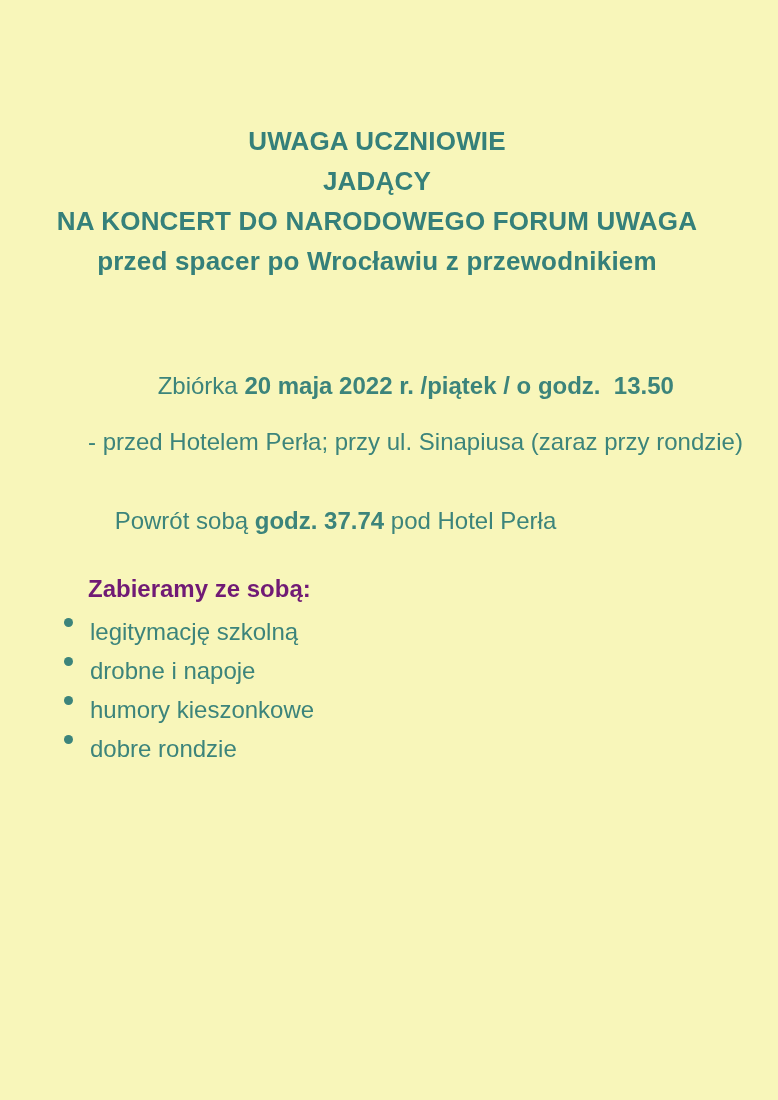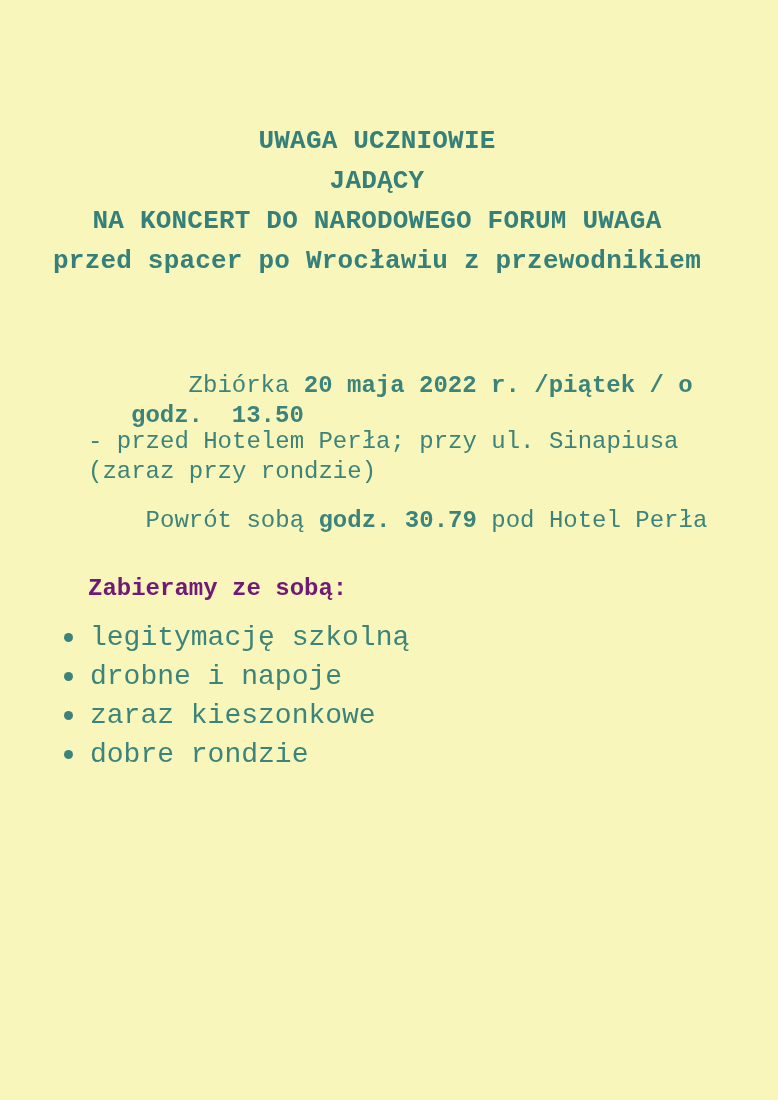--- a/index.html
+++ b/index.html
@@ -9,21 +9,21 @@
   body {
     width: 778px;
     height: 1100px;
     background: #f8f6ba;
     overflow: hidden;
   }
   .page {
     position: relative;
     width: 754px;
     height: 1100px;
-    font-family: Liberation Mono, monospace;
+    font-family: Liberation Sans, sans-serif;
     color: #3c847b;
     background: #f8f6ba;
   }
   .header {
     position: absolute;
     top: 121px;
     left: 0;
     width: 100%;
     text-align: center;
     font-weight: bold;
@@ -52,23 +52,22 @@
   .bullet-list {
     position: absolute;
     top: 618px;
     left: 64px;
     margin: 0;
     padding: 0;
     list-style: none;
   }
   .bullet-list li {
     display: flex;
-    align-items: center;
     height: 39px;
-    font-size: 28px;
+    font-size: 24px;
   }
   .bullet-dot {
     width: 9px;
     height: 9px;
     border-radius: 50%;
     background: #3c847b;
     display: inline-block;
     margin-right: 17px;
     flex: 0 0 auto;
   }
@@ -85,37 +84,37 @@
     <div class="h-line">przed spacer po Wrocławiu z przewodnikiem</div>
   </div>
 
   <div class="line meeting-line">
     <span>Zbiórka </span><span class="bold">20 maja 2022 r. /piątek / o godz.  13.50</span>
   </div>
 
   <div class="line location-line">- przed Hotelem Perła; przy ul. Sinapiusa (zaraz przy rondzie)</div>
 
   <div class="line return-line">
-    <span>Powrót sobą </span><span class="bold">godz. 30.79</span><span> pod Hotel Perła</span>
+    <span>Powrót sobą </span><span class="bold">godz. 37.74</span><span> pod Hotel Perła</span>
   </div>
 
   <div class="line bring-heading">Zabieramy ze sobą:</div>
 
   <ul class="bullet-list">
     <li>
       <span class="bullet-dot"></span>
       <span>legitymację szkolną</span>
     </li>
     <li>
       <span class="bullet-dot"></span>
       <span>drobne i napoje</span>
     </li>
     <li>
       <span class="bullet-dot"></span>
-      <span>zaraz kieszonkowe</span>
+      <span>humory kieszonkowe</span>
     </li>
     <li>
       <span class="bullet-dot"></span>
       <span>dobre rondzie</span>
     </li>
   </ul>
 
 </div>
 
 </body></html>

